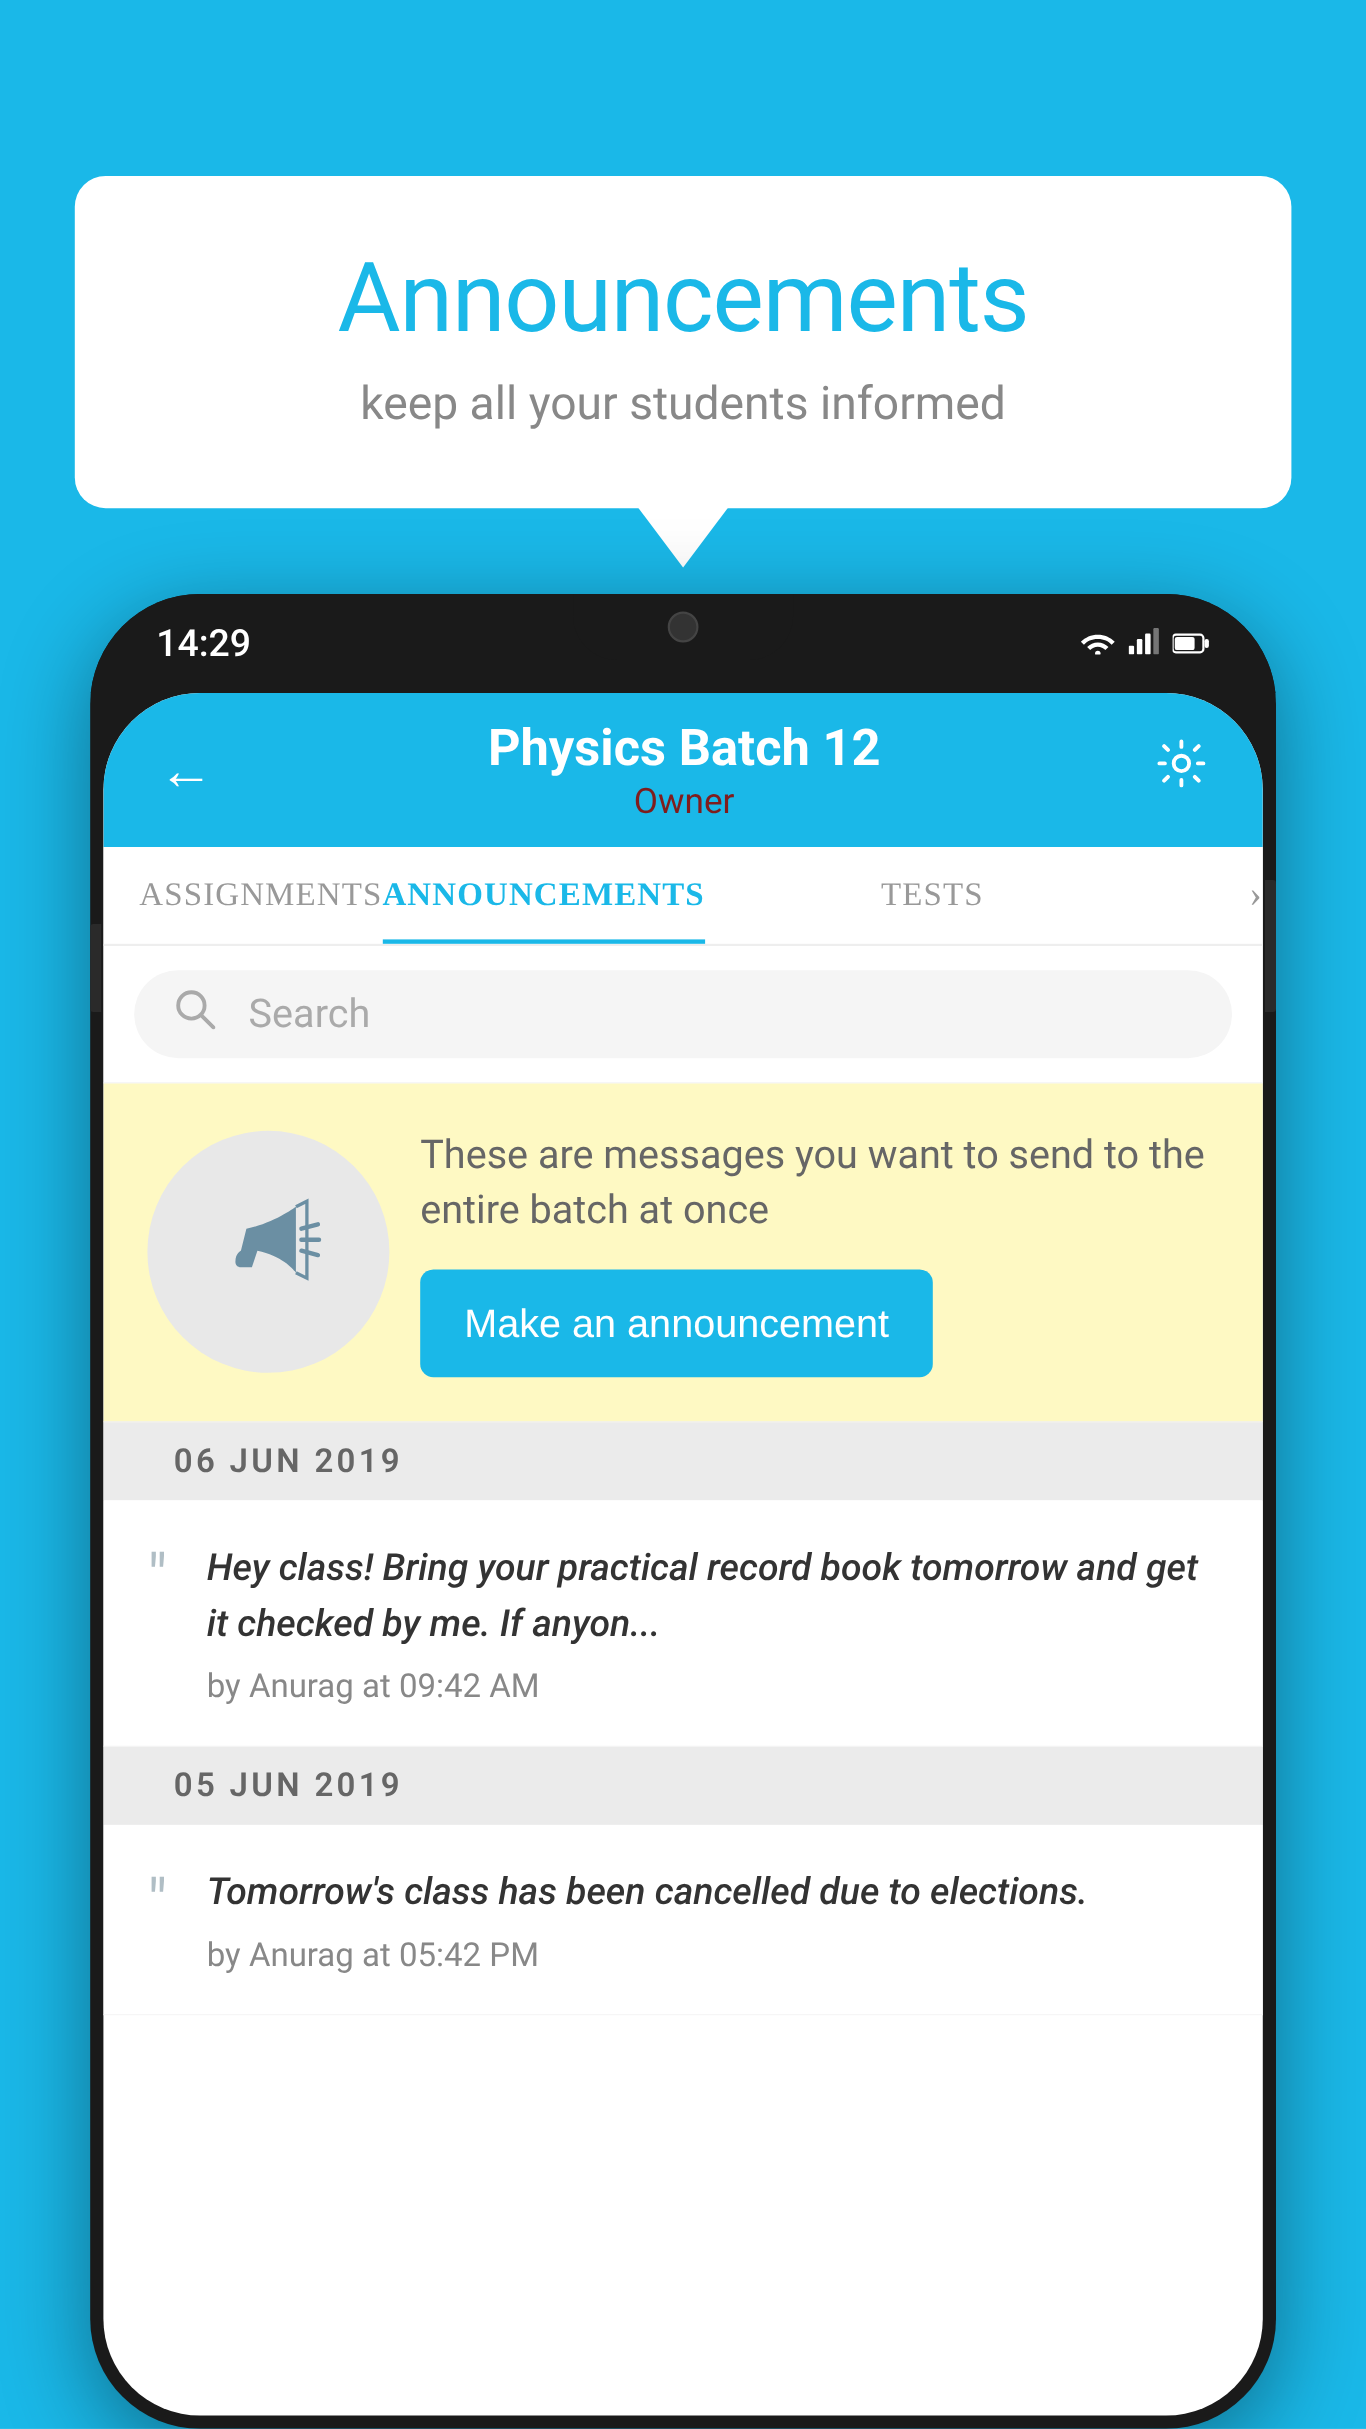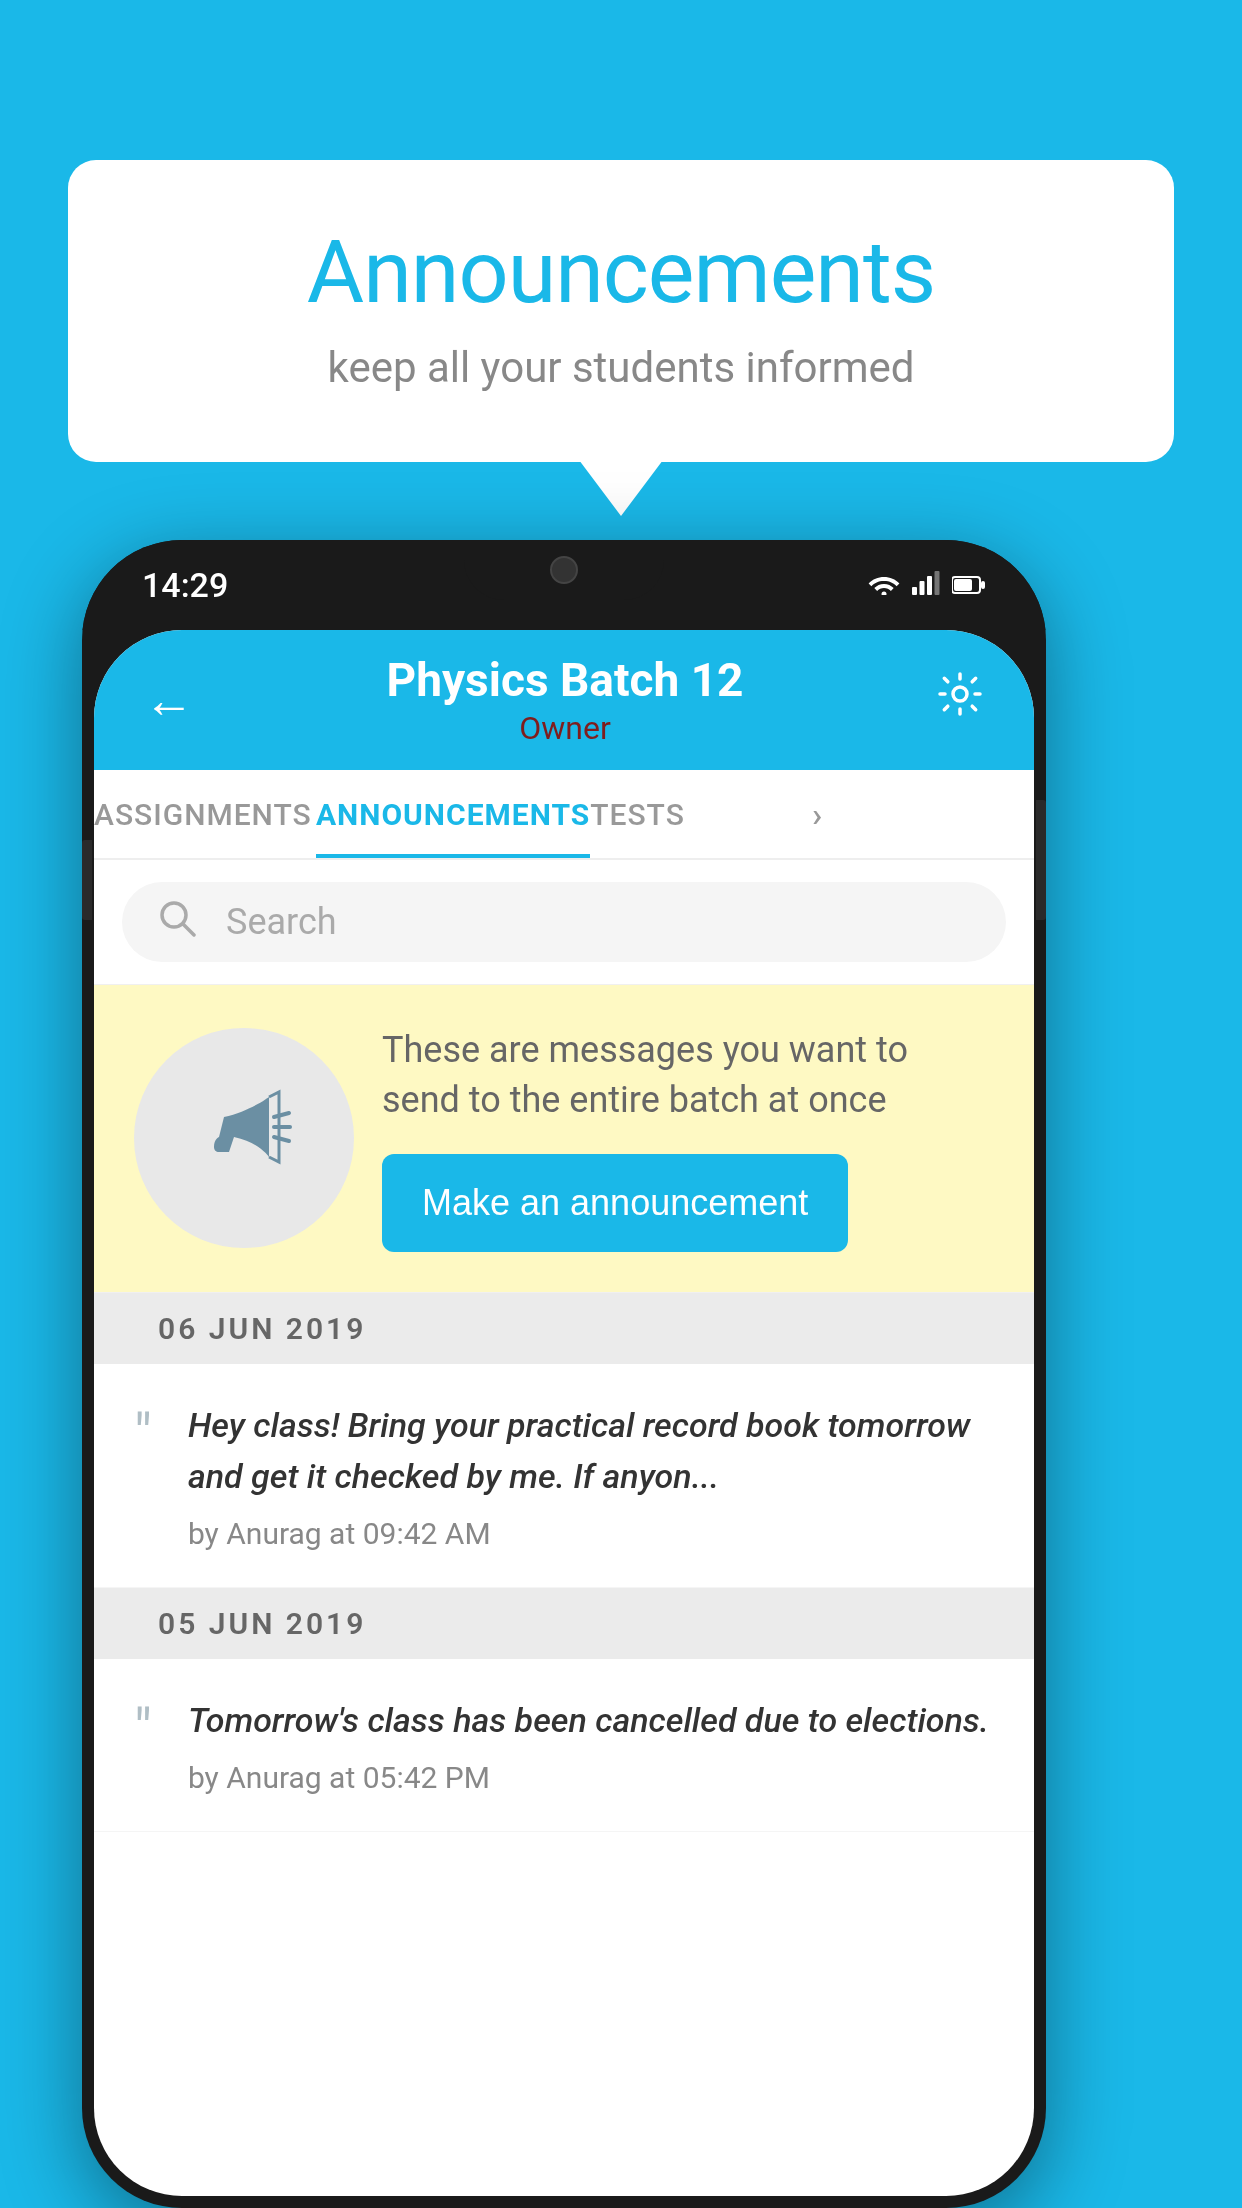--- a/index.html
+++ b/index.html
@@ -54,21 +54,21 @@
       font-size: 42px;
       color: #888;
       font-weight: 400;
     }
 
     
     .phone-frame {
       position: absolute;
       top: 540px;
       left: 82px;
-      width: 964px;
+      width: 1078px;
       height: 1668px;
       background: #1a1a1a;
       border-radius: 100px;
       overflow: hidden;
       box-shadow: 0 20px 80px rgba(0,0,0,0.4);
     }
 
     
     .phone-notch-bar {
       position: absolute;
@@ -190,28 +190,29 @@
       background: white;
       display: flex;
       border-bottom: 2px solid #eee;
       height: 90px;
     }
 
     .tab-item {
       flex: 1;
       display: flex;
       align-items: center;
-      justify-content: flex-start;
+      justify-content: flex-end;
       font-size: 30px;
       font-weight: 500;
       color: #999;
       cursor: pointer;
       letter-spacing: 1px;
       text-transform: uppercase;
       position: relative;
+      font-family: Liberation Serif, serif;
     }
 
     .tab-item.active {
       color: #1ab8e8;
       font-weight: 700;
     }
 
     .tab-item.active::after {
       content: '';
       position: absolute;

